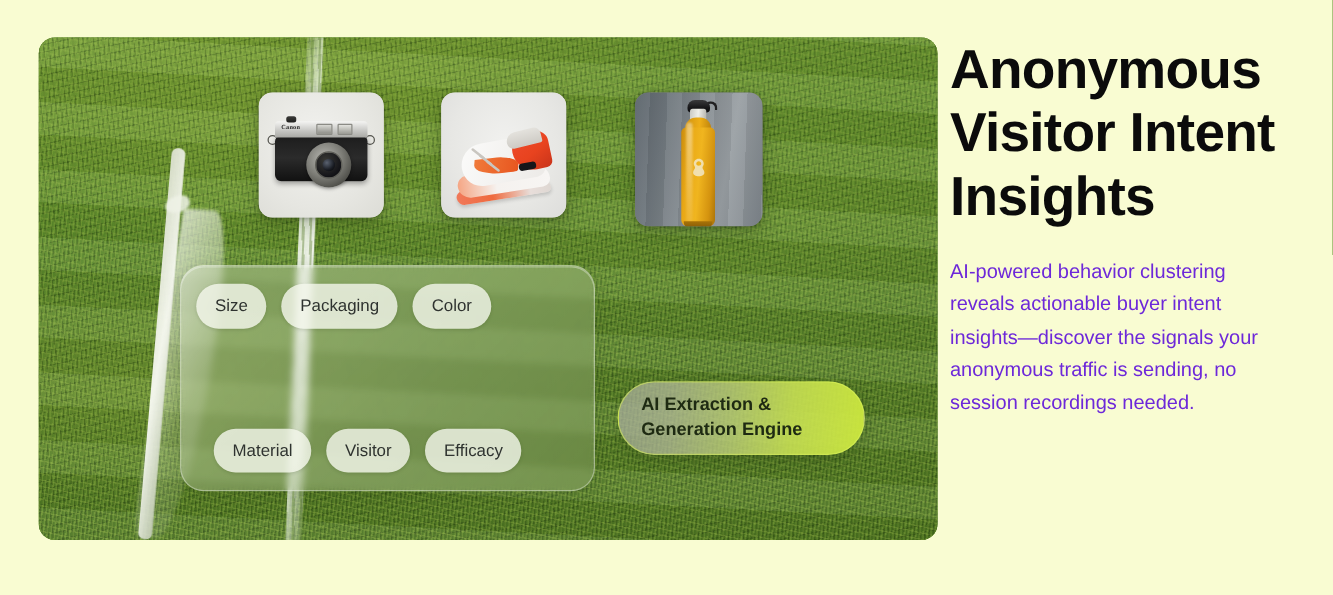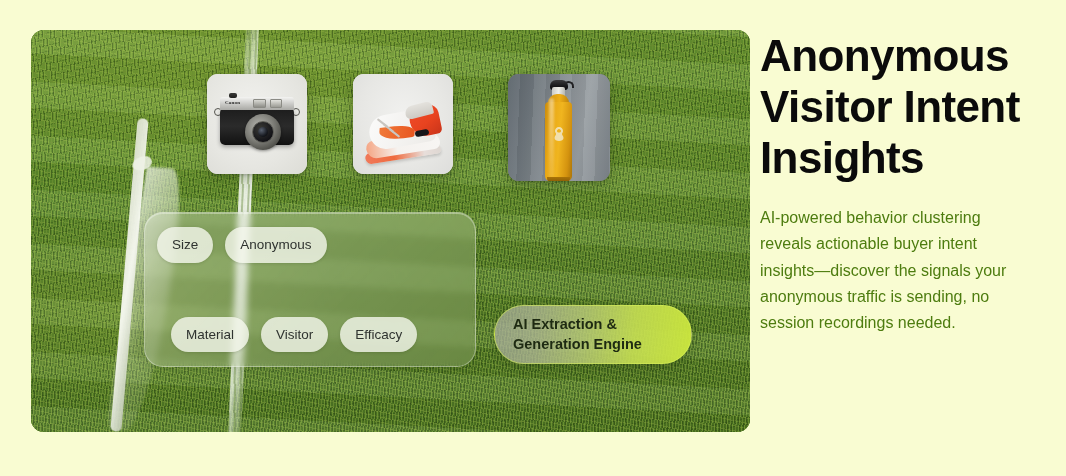--- a/index.html
+++ b/index.html
@@ -309,21 +309,21 @@
     background: linear-gradient(rgba(255,255,255,0.42), rgba(255,255,255,0.10));
     border-radius: 3px; filter: blur(1px);
   }
 
   
   .glass-panel {
     position: absolute;
     left: 113px;
     top: 182px;
     width: 332px;
-    height: 155px;
+    height: 181px;
     border-radius: 19px;
     background: linear-gradient(135deg, rgba(255,255,255,0.26), rgba(255,255,255,0.13));
     backdrop-filter: blur(3px);
     -webkit-backdrop-filter: blur(3px);
     border: 1px solid rgba(255,255,255,0.34);
     box-shadow: inset 0 1px 0 rgba(255,255,255,0.34), 0 3px 12px rgba(20,34,8,0.12);
     padding: 14px 12px;
     display: flex;
     flex-direction: column;
     justify-content: space-between;
@@ -389,21 +389,21 @@
     line-height: 1.16;
     letter-spacing: -0.6px;
     color: #0b0b0b;
     white-space: pre-line;
     width: 290px;
   }
   .body-copy {
     margin-top: 22px;
     font-size: 16px;
     line-height: 1.64;
-    color: #4d7c0f;
+    color: #6d28d9;
     width: 252px;
   }
 </style>
 </head>
 <body>
 
 <div class="visual-card">
 
   <div class="turf"></div>
   <div class="pitch-line"></div>
@@ -452,21 +452,22 @@
     <div class="btl-logo">
       <svg viewBox="0 0 28 32" xmlns="http://www.w3.org/2000/svg">
         <path d="M14 2 C9 2 6 6 6 10 C6 13 8 14 8 16 C8 19 5 20 5 24 C5 28 9 30 14 30 C19 30 23 28 23 24 C23 20 20 19 20 16 C20 14 22 13 22 10 C22 6 19 2 14 2 Z M14 6 C16 6 18 8 18 10 C18 12 16 13 14 13 C12 13 10 12 10 10 C10 8 12 6 14 6 Z" fill="#f2efe2" opacity="0.9"></path>
       </svg>
     </div>
   </div>
 
   <div class="glass-panel">
     <div class="tag-row r1">
       <span class="tag">Size</span>
-      <span class="tag">Anonymous</span>
+      <span class="tag">Packaging</span>
+      <span class="tag">Color</span>
     </div>
     <div class="tag-row r2">
       <span class="tag">Material</span>
       <span class="tag">Visitor</span>
       <span class="tag">Efficacy</span>
     </div>
   </div>
 
   <div class="engine-pill">
     <span class="engine-pill-label">AI Extraction &amp; Generation Engine</span>

